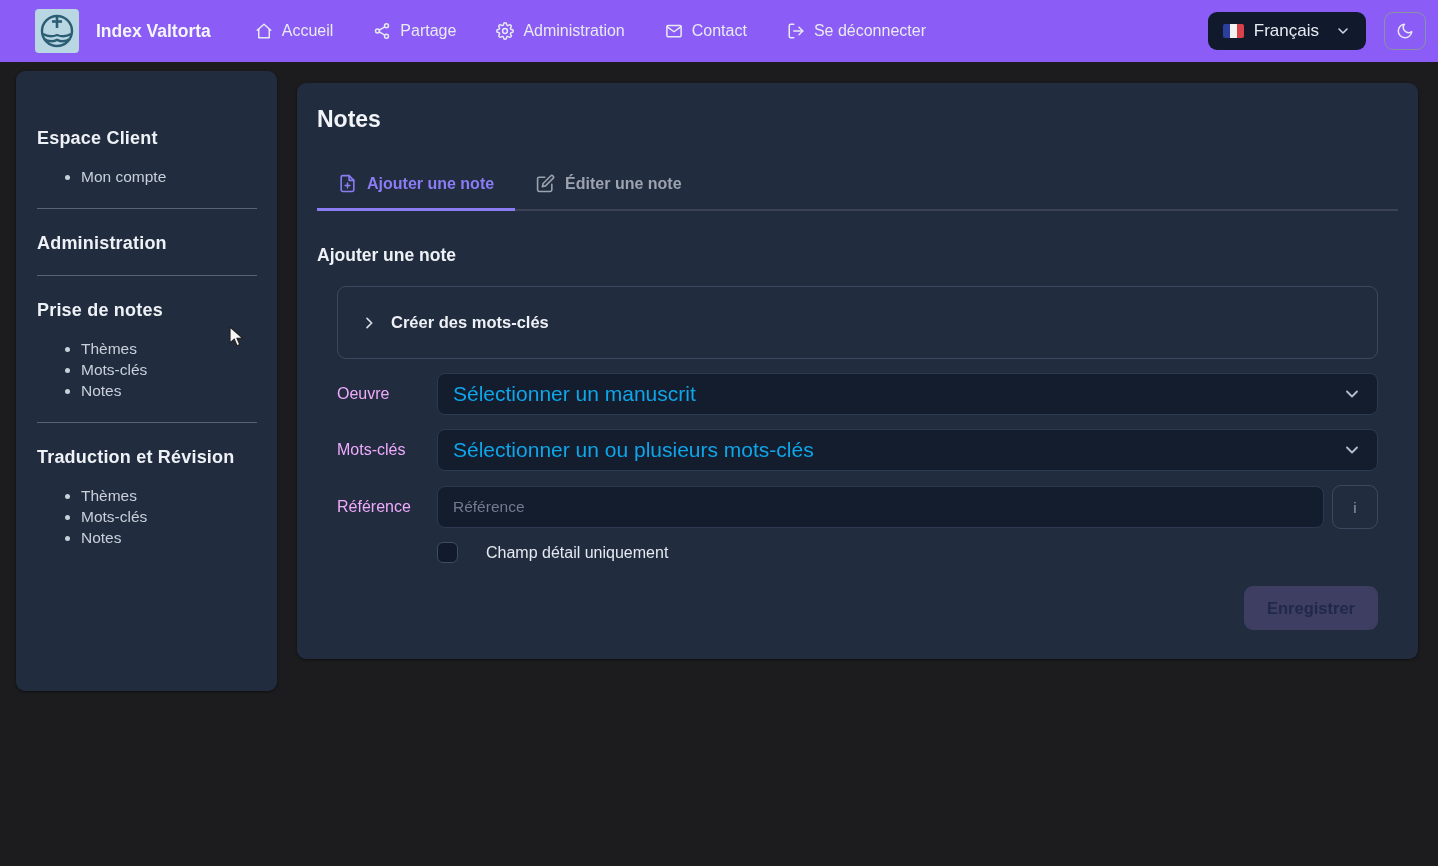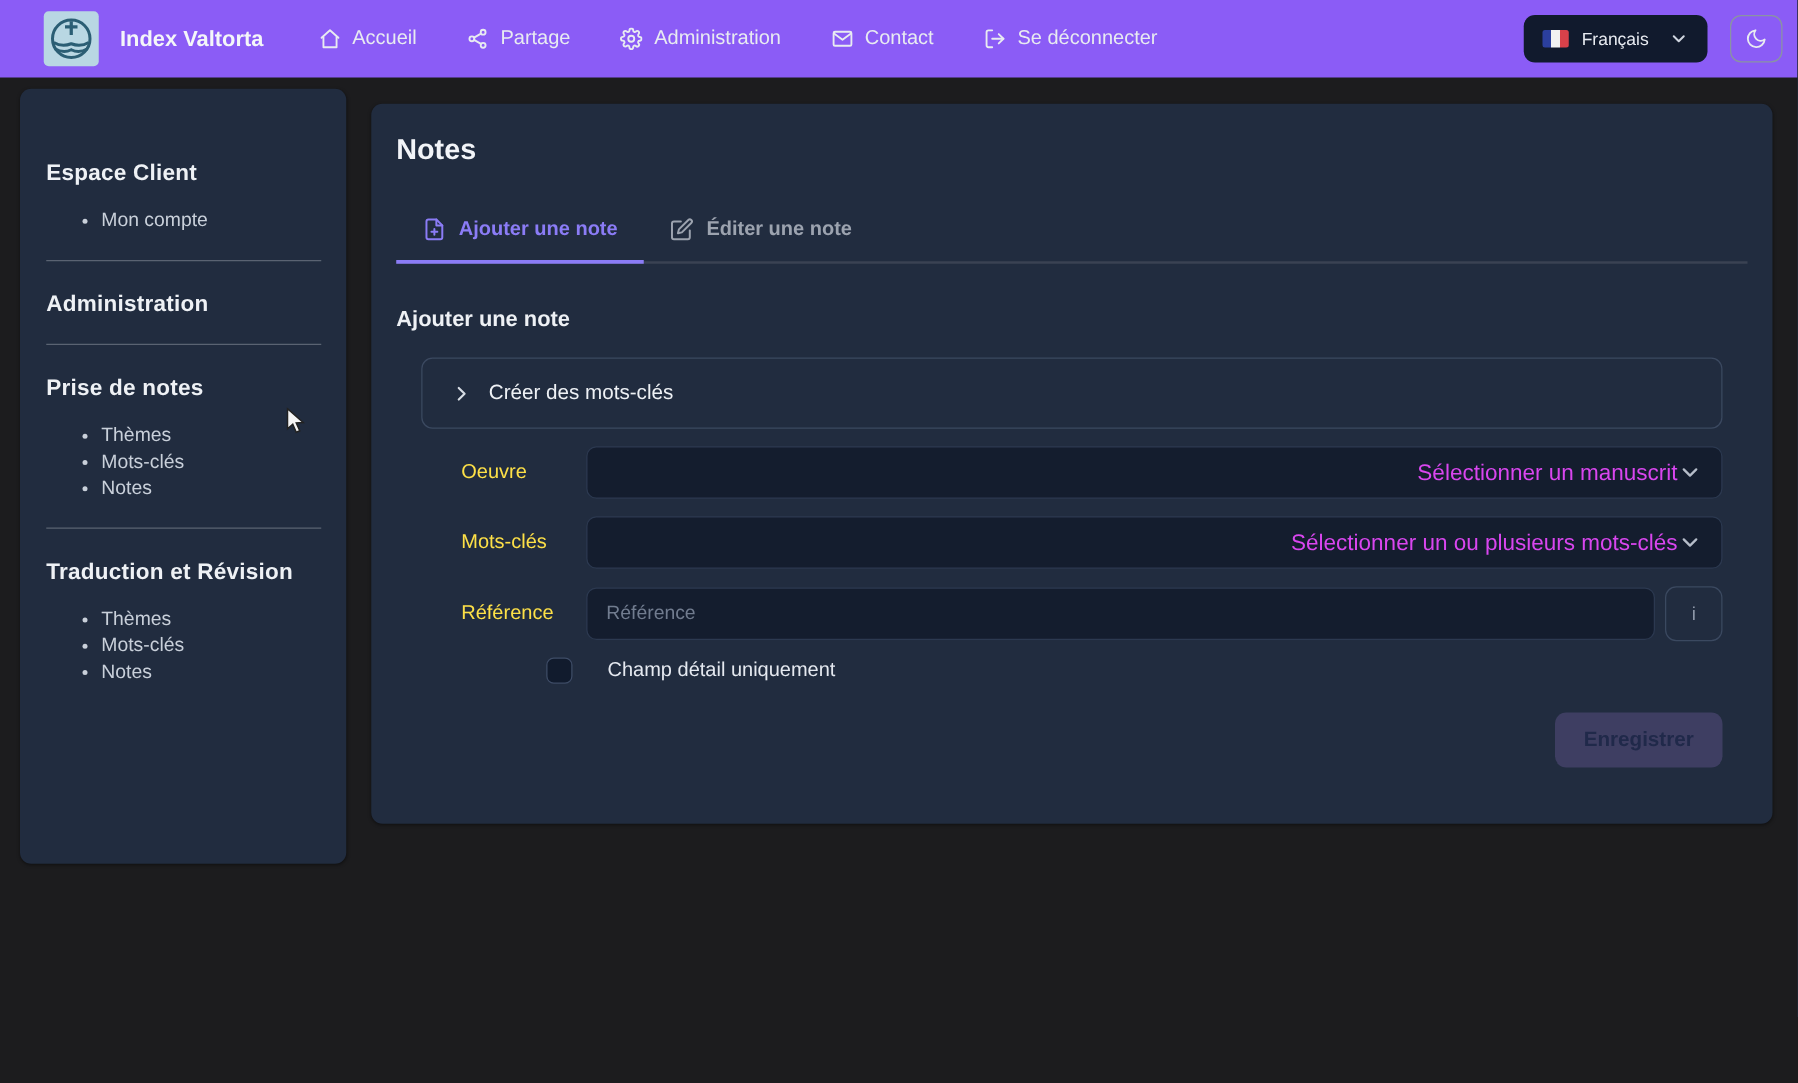--- a/index.html
+++ b/index.html
@@ -23,21 +23,21 @@
   .brand {
     font-weight:bold; font-size:17.5px; margin-left:17px; margin-right:44px;
     color:#f4f6f9; white-space:nowrap;
   }
   .nav-items { display:flex; align-items:center; gap:40px; }
   .nav-item { display:flex; align-items:center; gap:9px; font-size:16px; cursor:pointer; white-space:nowrap; }
   .nav-item svg { width:18px; height:18px; stroke:#e8ebf1; fill:none; stroke-width:2; stroke-linecap:round; stroke-linejoin:round; }
   .nav-right { margin-left:auto; display:flex; align-items:center; gap:18px; }
   .lang {
     background:#111a2d; border-radius:9px; height:38px; padding:0 15px;
-    display:flex; align-items:center; gap:10px; font-size:14px; cursor:pointer;
+    display:flex; align-items:center; gap:10px; font-size:17px; cursor:pointer;
   }
   .flag {
     width:21px; height:14px; border-radius:2px;
     background:linear-gradient(to right,#2b3f9e 0 33%,#f2f2f2 33% 66%,#d8414a 66% 100%);
   }
   .lang svg { width:16px; height:16px; stroke:#cfd5df; fill:none; stroke-width:2.4; stroke-linecap:round; stroke-linejoin:round; margin-left:6px; }
   .moon-btn {
     width:42px; height:38px; border:1px solid #8a93a3; border-radius:9px;
     background:transparent; display:flex; align-items:center; justify-content:center; cursor:pointer;
   }
@@ -67,32 +67,32 @@
     font-size:16px; font-weight:bold; color:#9ca3af; cursor:pointer;
     margin-bottom:-2px; border-bottom:3px solid transparent;
   }
   .tab svg { width:19px; height:19px; fill:none; stroke:#9ca3af; stroke-width:2; stroke-linecap:round; stroke-linejoin:round; }
   .tab.active { color:#8b7cf6; border-bottom-color:#8b7cf6; }
   .tab.active svg { stroke:#8b7cf6; }
   .section-title { margin:34px 0 0; font-size:17.5px; font-weight:bold; color:#eef1f5; }
 
   .form-area { margin:20px 20px 0; }
   .collapse-box {
-    border:1px solid #3b4960; border-radius:9px; height:57px;
+    border:1px solid #3b4960; border-radius:9px; height:73px;
     display:flex; align-items:center; padding:0 23px; gap:14px;
-    color:#eef1f5; font-weight:normal; font-size:16.5px; cursor:pointer;
+    color:#eef1f5; font-weight:bold; font-size:16.5px; cursor:pointer;
   }
   .collapse-box svg { width:16px; height:16px; fill:none; stroke:#d6dbe3; stroke-width:2.6; stroke-linecap:round; stroke-linejoin:round; }
 
   .form-row { display:flex; align-items:center; margin-top:14px; }
-  .form-label { width:100px; flex:0 0 100px; color:#fde047; font-size:16px;margin-left:32px; }
+  .form-label { width:100px; flex:0 0 100px; color:#f0abfc; font-size:16px; }
   .select {
     flex:1; height:42px; background:#141d2e; border:1px solid #2c3950; border-radius:8px;
-    display:flex; align-items:center; justify-content:flex-end; padding:0 15px;
-    color:#d946ef; font-size:18px; cursor:pointer;
+    display:flex; align-items:center; justify-content:space-between; padding:0 15px;
+    color:#0ea5e9; font-size:21px; cursor:pointer;
   }
   .select svg { width:20px; height:20px; fill:none; stroke:#b6bdc9; stroke-width:2.2; stroke-linecap:round; stroke-linejoin:round; }
   .input-wrap { flex:1; display:flex; align-items:center; gap:8px; }
   .text-input {
     flex:1; height:42px; background:#141d2e; border:1px solid #2c3950; border-radius:8px;
     padding:0 15px; color:#dfe4ec; font-size:15.5px; outline:none;
     font-family:"Liberation Sans","DejaVu Sans",sans-serif;
   }
   .text-input::placeholder { color:#717c8f; }
   .info-btn {

